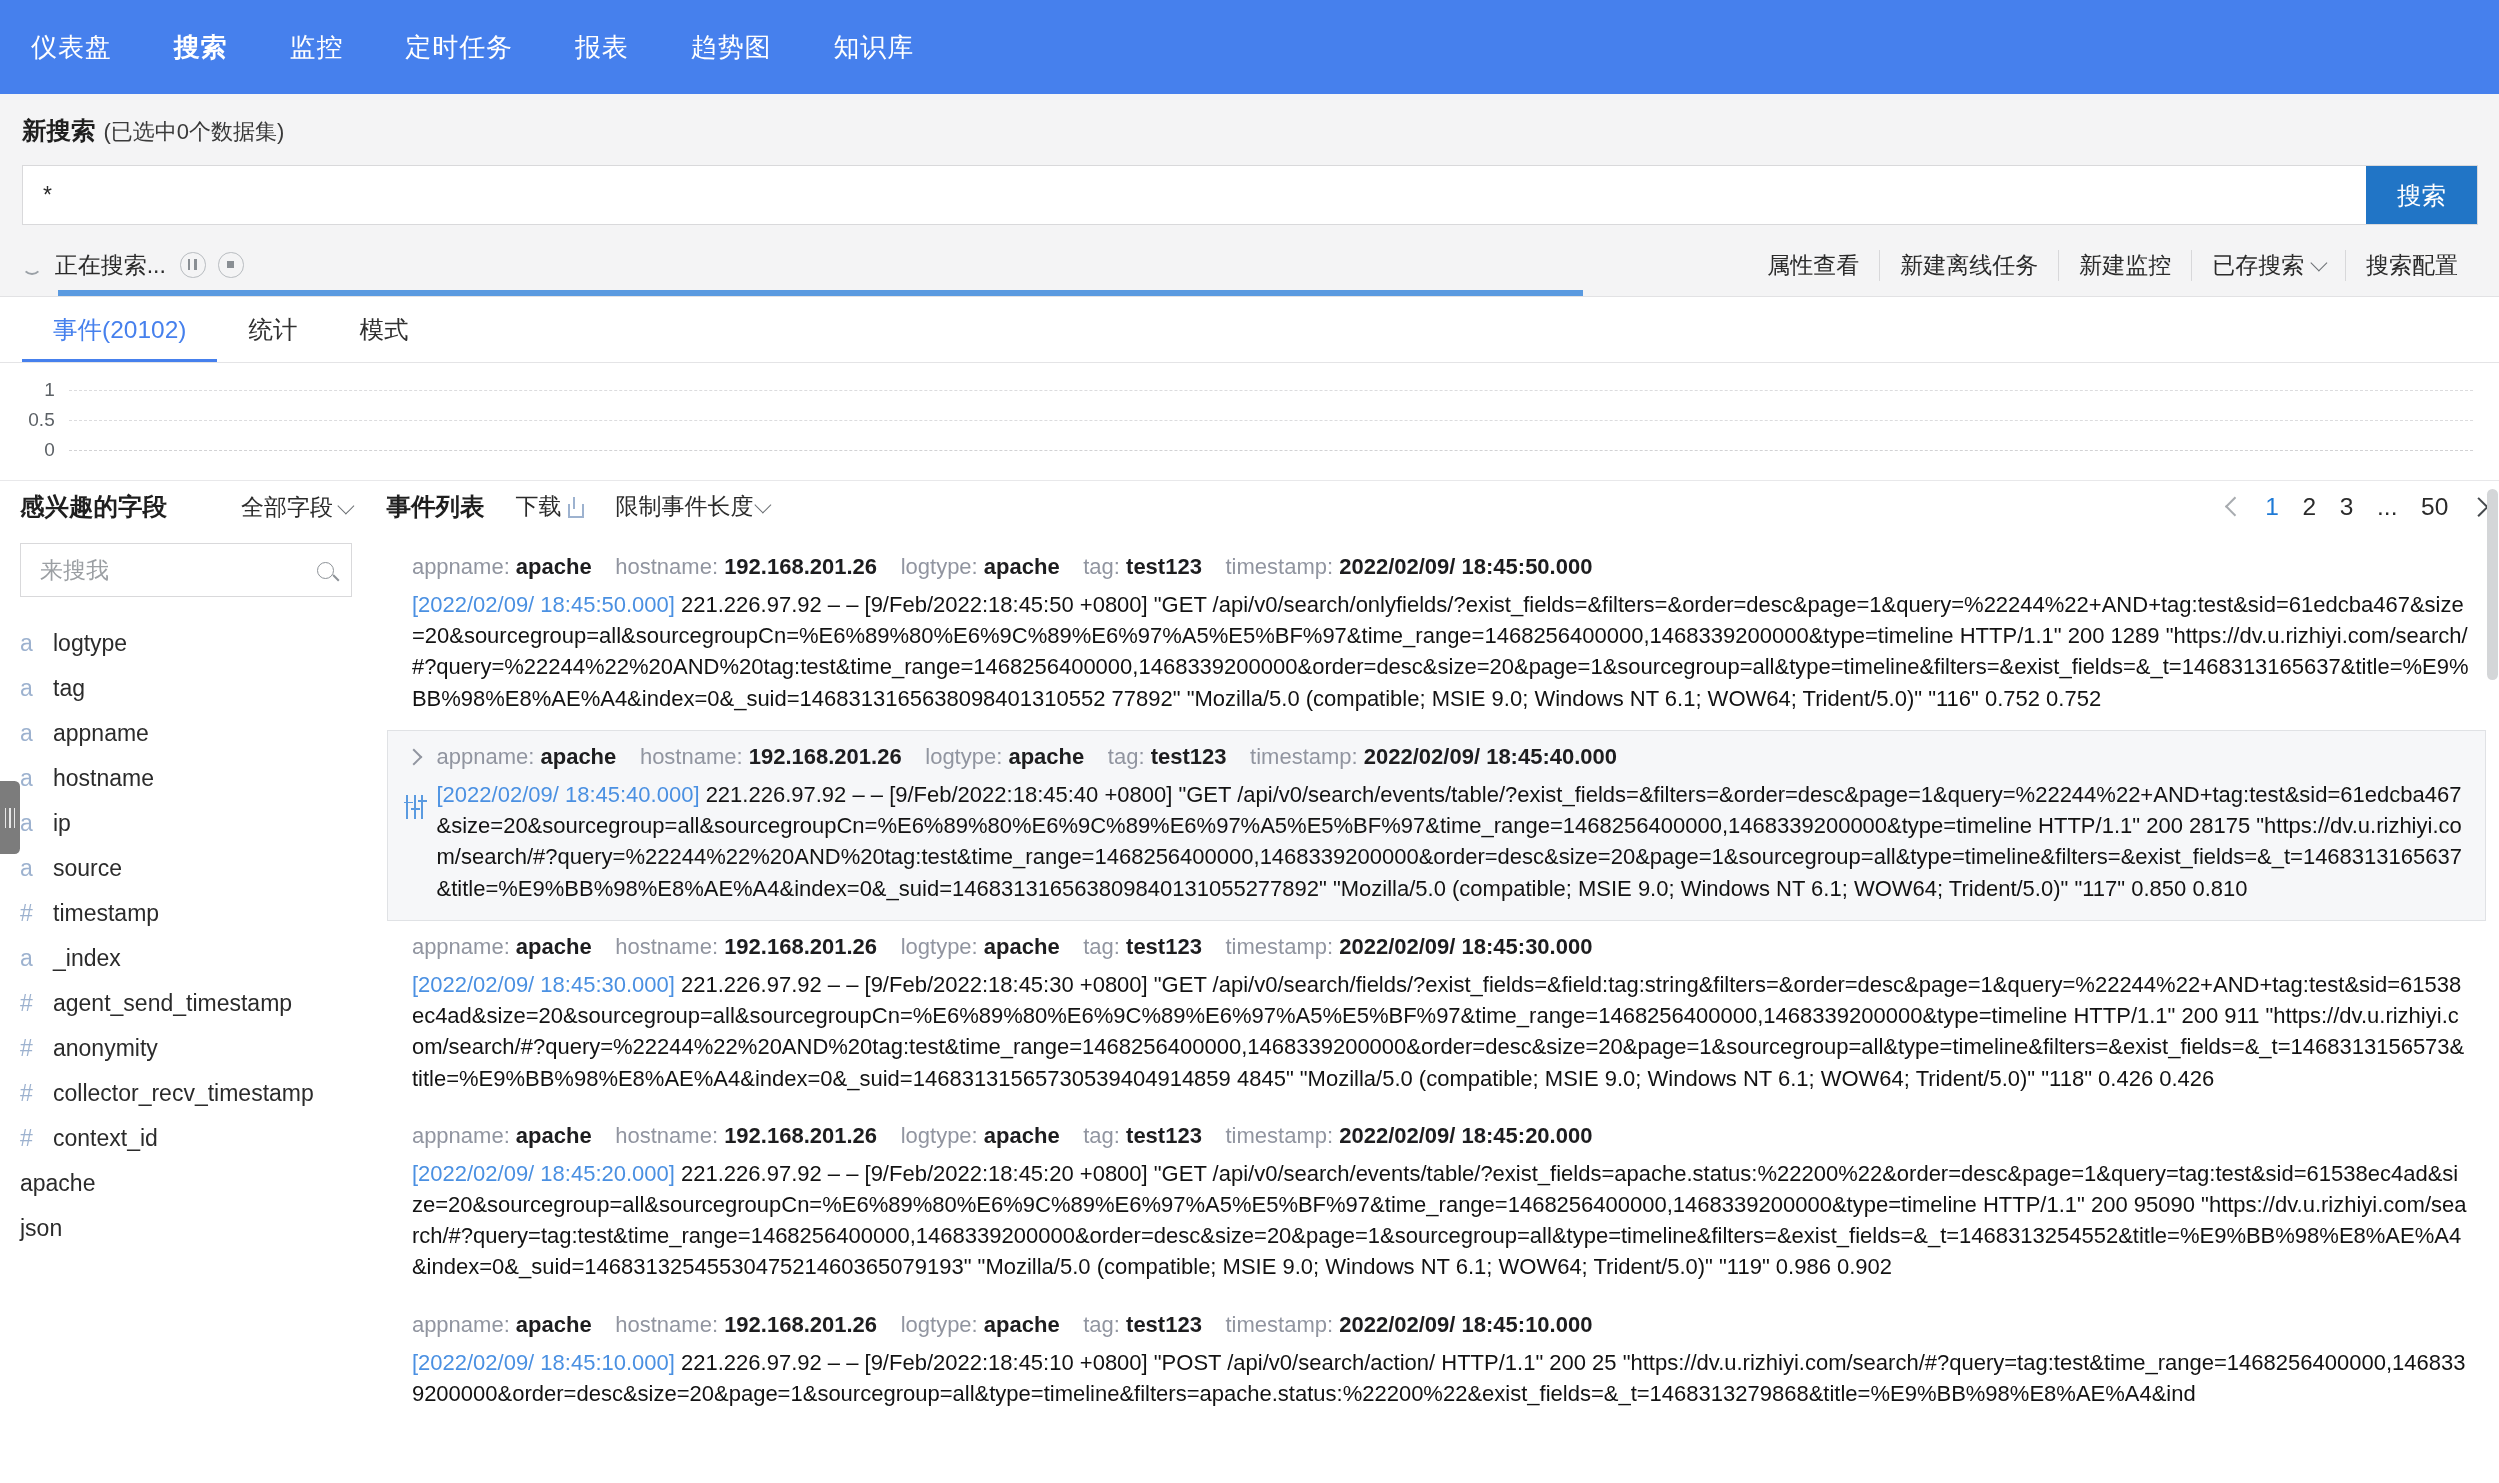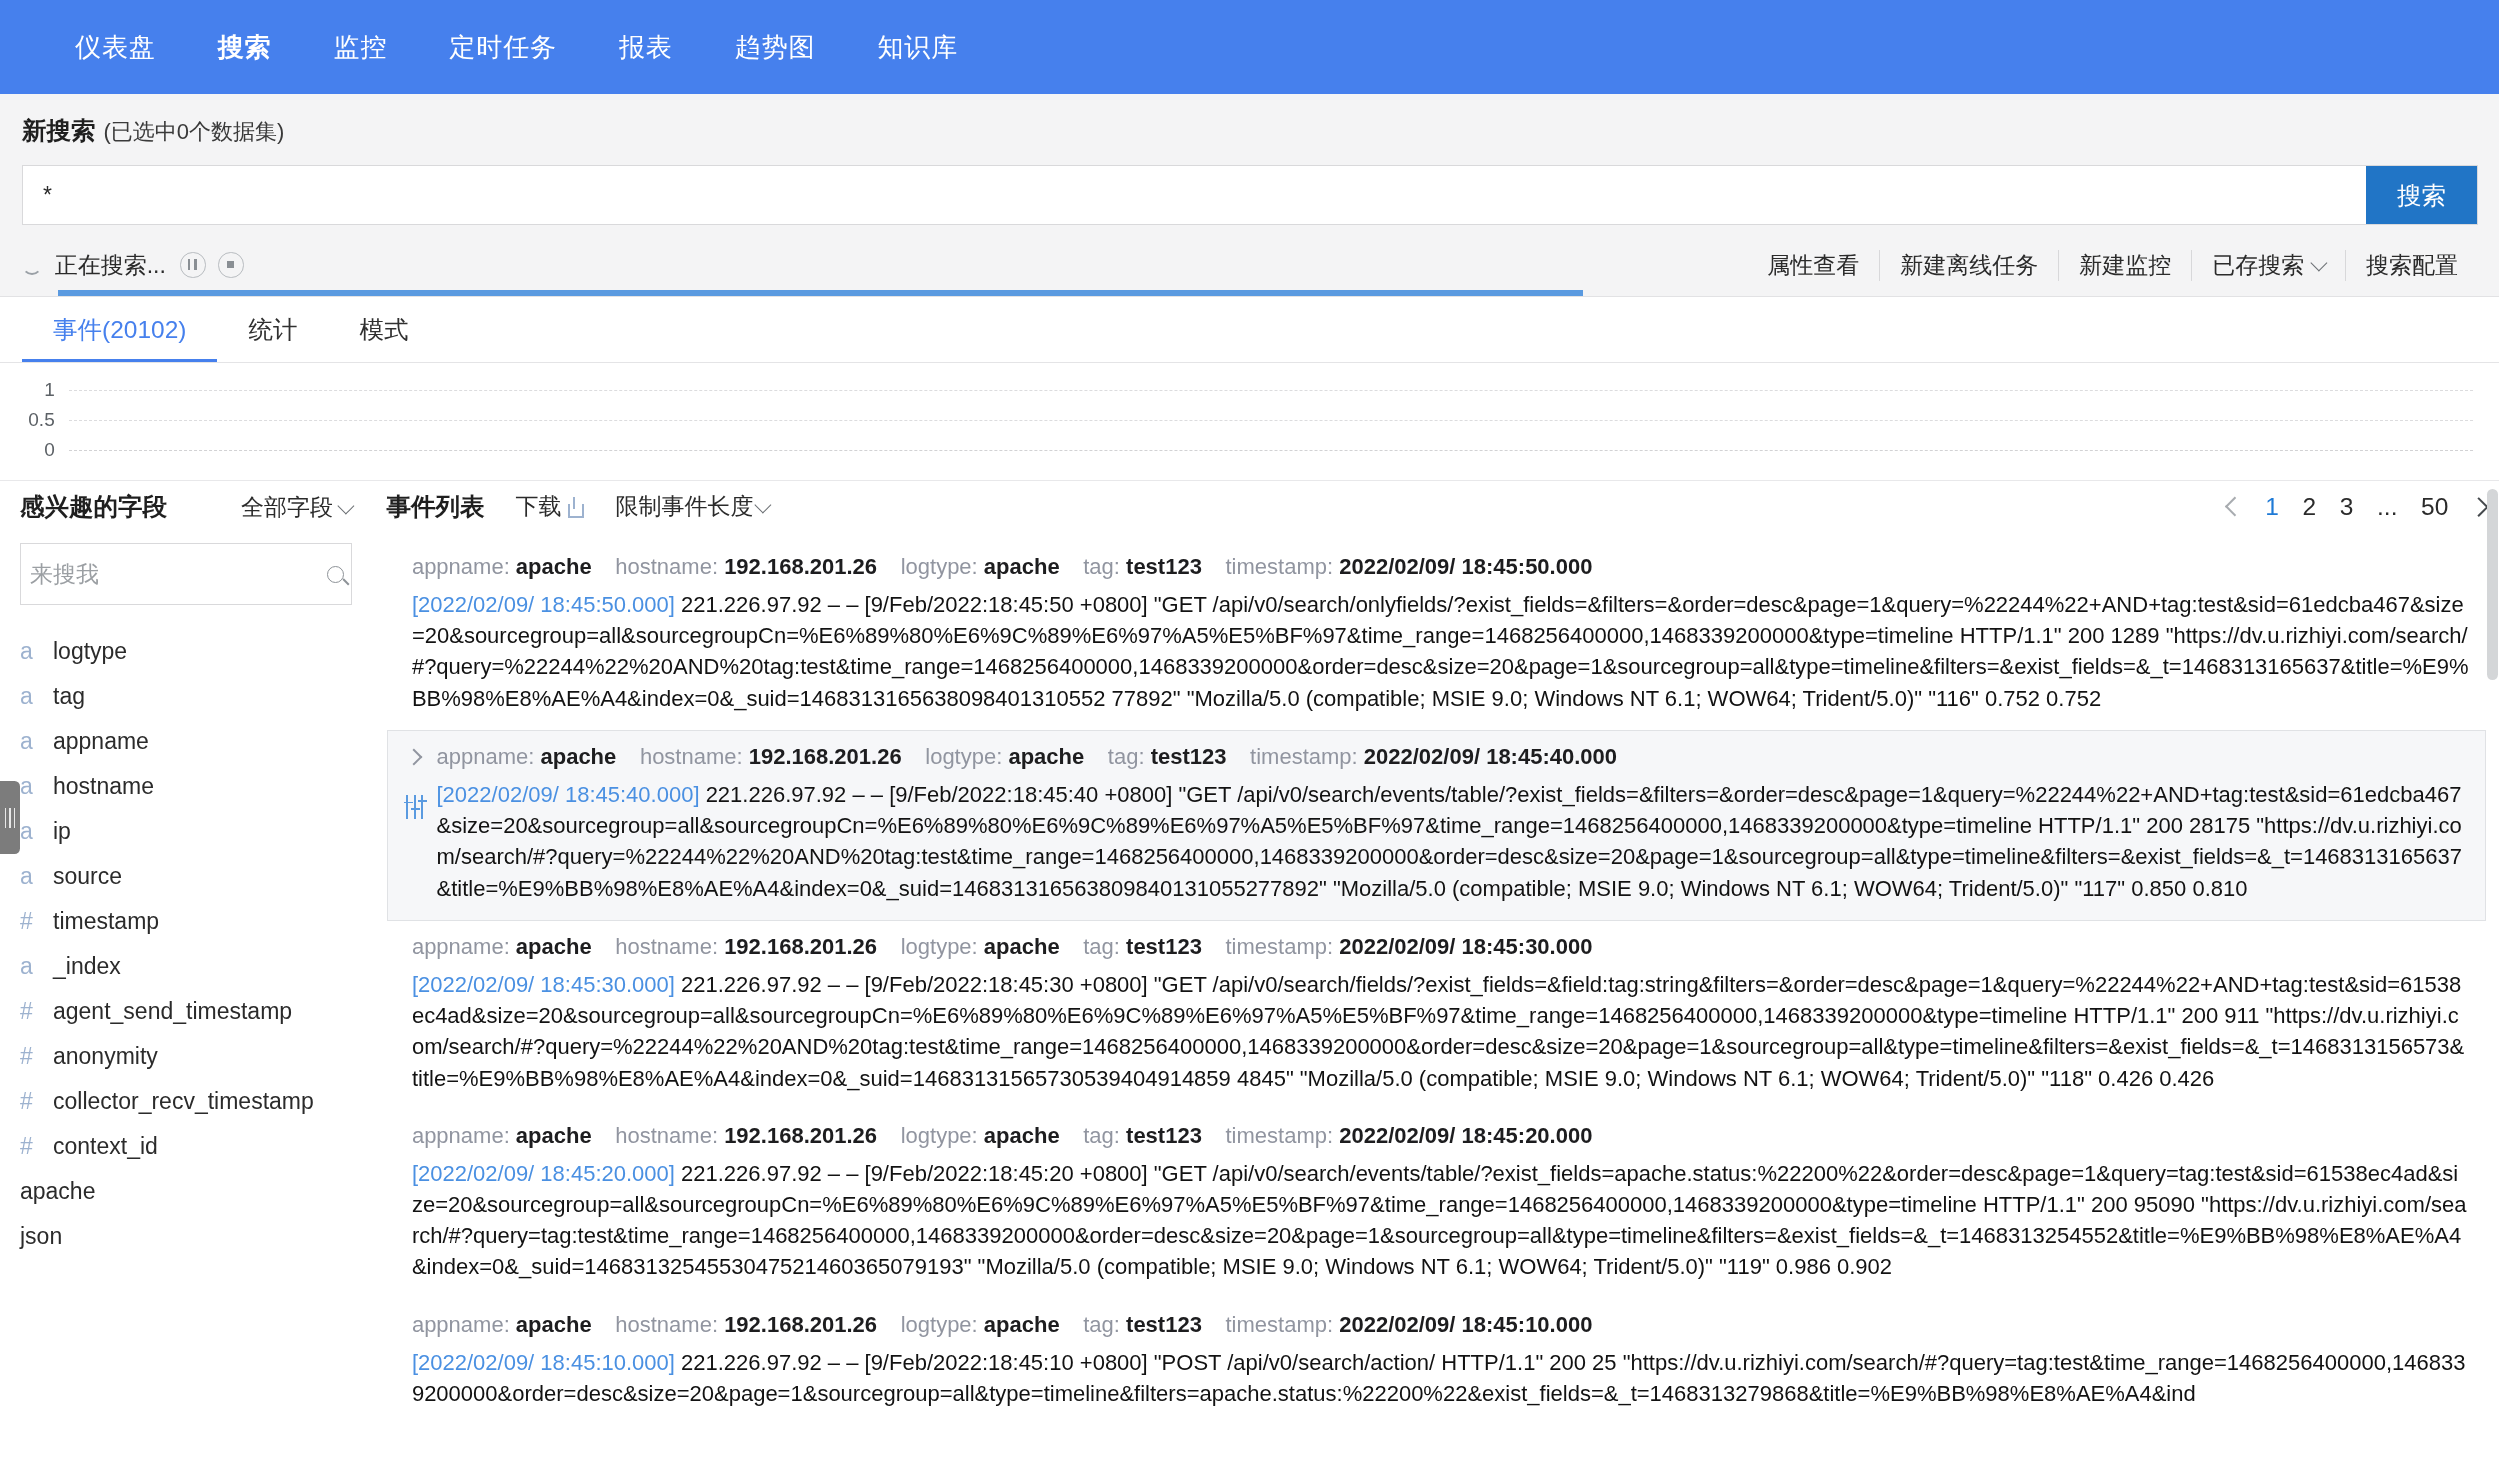--- a/index.html
+++ b/index.html
@@ -10,21 +10,20 @@
     background: #ffffff;
     font-family: "Liberation Sans", "DejaVu Sans", sans-serif;
   }
 
   
   .topnav {
     height: 94px;
     background: #4680ED;
     display: flex;
     align-items: center;
-    padding-left: 44px;
     gap: 0px;
   }
   .nav-item {
     color: #ffffff;
     font-size: 26px;
     padding: 0 31px;
     letter-spacing: 0.9px;
     cursor: pointer;
     white-space: nowrap;
   }
@@ -257,25 +256,25 @@
   .sb-allfields {
     margin-left: auto;
     font-size: 23px;
     color: #2b2b2b;
     display: flex; align-items:center; gap:7.3px;
     cursor: pointer;
     white-space: nowrap;
   }
   .sb-search {
     position: relative;
-    height: 62px;
+    height: 54px;
     border: 0.9px solid #d9d9db;
     display: flex;
     align-items: center;
-    padding: 0 7px;
+    padding: 0 17px;
     margin-bottom: 23.6px;
   }
   .sb-search input {
     border: none; outline: none;
     font-size: 23px;
     width: 100%;
     color: #2b2b2b;
     background: transparent;
     font-family:"Liberation Sans", sans-serif;
   }

